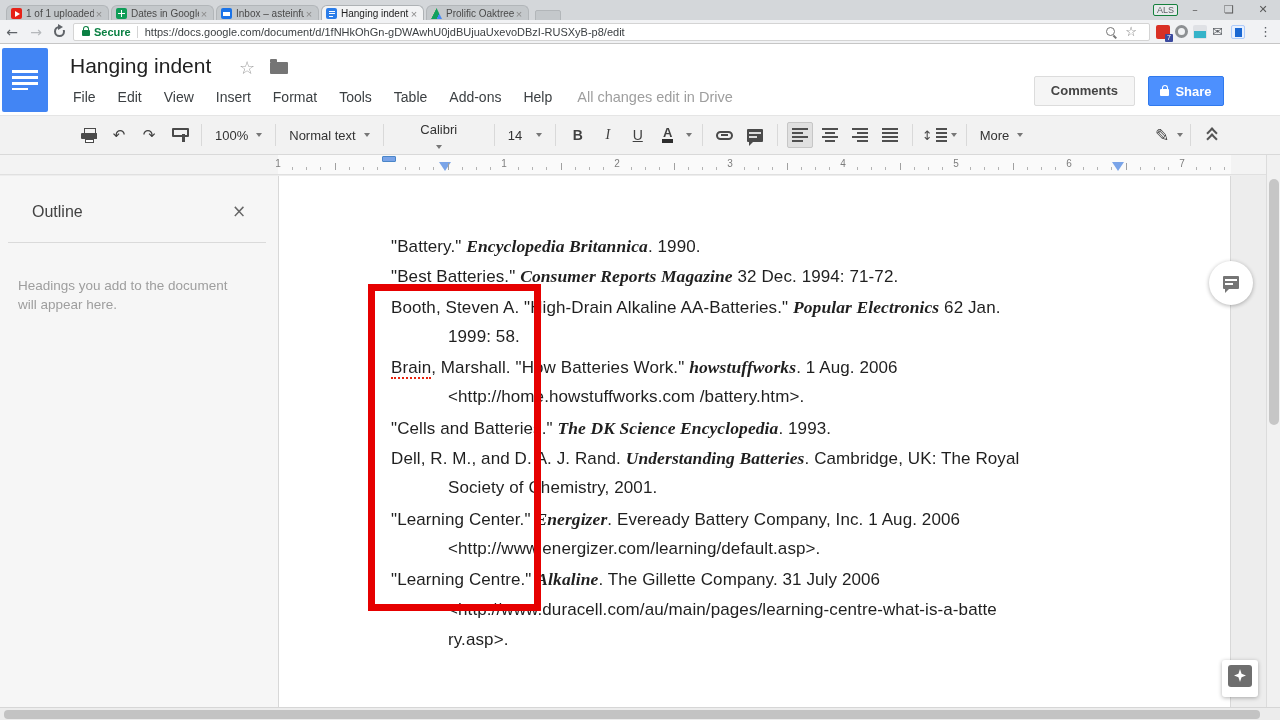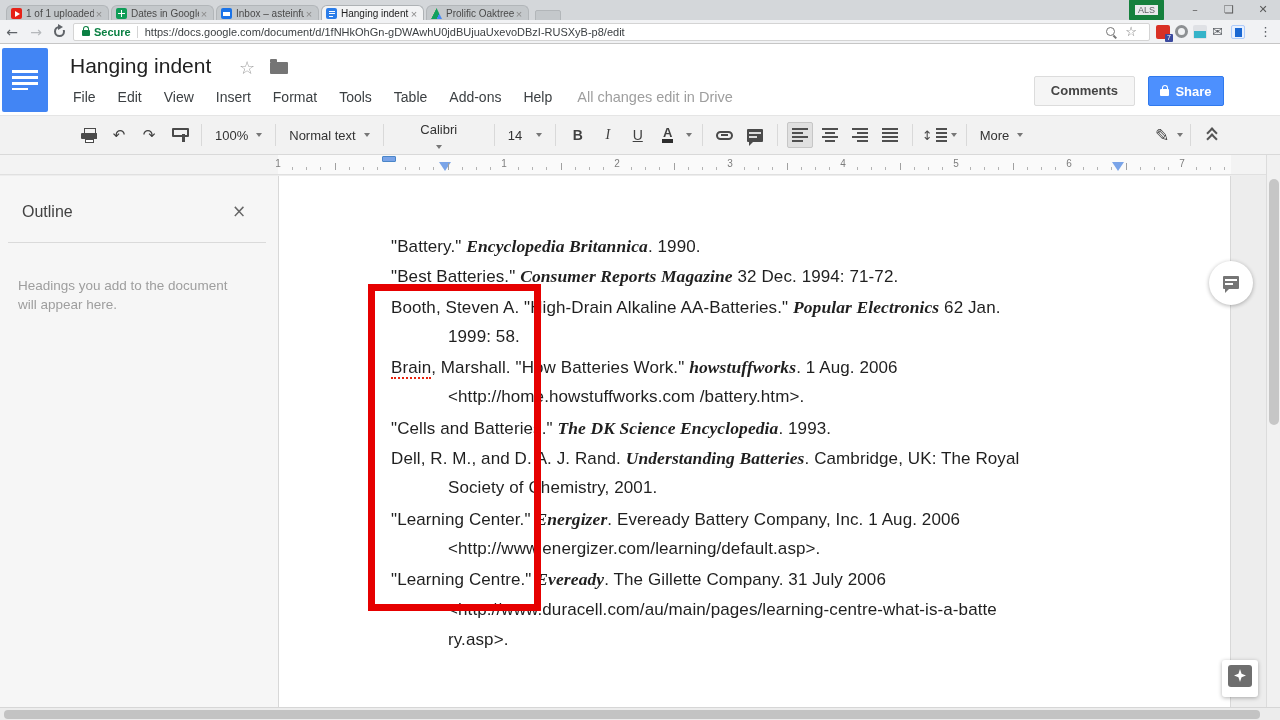--- a/index.html
+++ b/index.html
@@ -25,21 +25,21 @@
   .fav-inbox::after { content:""; position:absolute; left:2px; top:4px; width:7px; height:4px; background:#fff; }
   .fav-docs { background:#2b7de9; }
   .fav-docs::after { content:""; position:absolute; left:2.5px; top:2.5px; width:6px; height:6px; background:
       linear-gradient(#fff,#fff) 0 0/6px 1px no-repeat,
       linear-gradient(#fff,#fff) 0 2.5px/6px 1px no-repeat,
       linear-gradient(#fff,#fff) 0 5px/4px 1px no-repeat; }
   .fav-drive { background:transparent; }
   .fav-drive::after { content:""; position:absolute; inset:0; clip-path:polygon(50% 0,100% 100%,0 100%); background:linear-gradient(115deg,#ffcf48 33%,#12a05f 33% 66%,#4688f4 66%); }
   .newtab-btn { width:26px; height:13px; margin-left:4px; background:#c4c8cb; border:1px solid #b2b6b9; border-radius:2px; align-self:center; margin-top:6px; }
   .win-controls { position:absolute; right:0; top:0; height:20px; display:flex; align-items:center; gap:0; }
-  .profile-label { font-size:9px; color:#5f6368; border:6px solid #15803d; border-radius:2px; padding:0 3px; margin-right:14px; background:#e8eaec; }
+  .profile-label { font-size:9px; color:#5f6368; border:1px solid #15803d; border-radius:2px; padding:0 3px; background:#e8eaec; }
   .win-btn { width:34px; text-align:center; font-size:11px; color:#5a5a5a; line-height:20px; font-family:"DejaVu Sans", sans-serif; }
 
   .urlbar { position:absolute; left:0; top:20px; width:1280px; height:24px; background:#f1f2f4; border-bottom:1px solid #c6c6c6; display:flex; align-items:center; }
   .nav-ic { font-size:14px; color:#5f6368; width:24px; text-align:center; font-family:"DejaVu Sans", sans-serif; }
   .nav-ic.disabled { color:#b5b8bb; }
   .reload-ic { position:relative; width:11px; height:11px; border:2px solid #5f6368; border-radius:50%; margin:0 8px 0 6px; }
   .reload-ic::before { content:""; position:absolute; top:-3px; right:-2px; width:6px; height:5px; background:#f1f2f4; }
   .reload-ic::after { content:""; position:absolute; top:-4px; right:-3px; border:3.5px solid transparent; border-left:5px solid #5f6368; }
   .omnibox { flex:1; height:18px; margin-right:6px; background:#fff; border:1px solid #d4d4d4; border-radius:2px; display:flex; align-items:center; padding:0 6px; }
   .lock-green { position:relative; width:8px; height:6px; background:#0b8043; border-radius:1px; margin:3px 4px 0 2px; }
@@ -127,21 +127,21 @@
   .tick { position:absolute; bottom:4px; width:1px; height:3px; background:#b3b3b3; }
   .tick.mid { bottom:4px; height:7px; background:#a0a0a0; }
   .ruler-num { position:absolute; top:3px; transform:translateX(-50%); font-size:10px; color:#7d7d7d; }
   .ind-rect { position:absolute; left:104px; top:1px; width:14px; height:6px; background:#7aa4e8; border:1px solid #4a86c8; border-radius:1px; }
   .ind-tri { position:absolute; top:7px; width:0; height:0; border-left:6px solid transparent; border-right:6px solid transparent; border-top:9px solid #7aa4e8; }
   .ind-tri.left { left:161px; }
   .ind-tri.right { left:834px; }
 
   
   .sidebar { position:absolute; left:0; top:176px; width:278px; height:531px; background:#f6f6f6; }
-  .outline-title { position:absolute; left:22px; top:27px; font-size:16px; color:#424242; }
+  .outline-title { position:absolute; left:32px; top:27px; font-size:16px; color:#424242; }
   .outline-close { position:absolute; left:232px; top:25px; font-size:17px; color:#666; font-family:"DejaVu Sans", sans-serif; }
   .outline-divider { position:absolute; left:8px; top:66px; width:258px; height:1px; background:#dadada; }
   .outline-empty { position:absolute; left:18px; top:100px; width:210px; font-size:13.5px; line-height:19px; color:#9e9e9e; }
 
   
   .canvas { position:absolute; left:278px; top:176px; width:988px; height:531px; background:#ededed; }
   .page { position:absolute; left:0; top:0; width:953px; height:531px; background:#fff; border-left:1px solid #d8d8d8; border-right:1px solid #d8d8d8; }
   .bib { position:absolute; left:112px; top:55px; font-size:17px; letter-spacing:0.1px; color:#1f1f1f; }
   .doc-line { height:30.3px; line-height:30.3px; white-space:nowrap; }
   .doc-line.indent { padding-left:57px; }
@@ -427,21 +427,21 @@
           <div class="doc-line"><span>"Best Batteries." </span><i>Consumer Reports Magazine</i><span> 32 Dec. 1994: 71-72.</span></div>
           <div class="doc-line"><span>Booth, Steven A. "High-Drain Alkaline AA-Batteries." </span><i>Popular Electronics</i><span> 62 Jan.</span></div>
           <div class="doc-line indent"><span>1999: 58.</span></div>
           <div class="doc-line"><span class="misspelled">Brain</span><span>, Marshall. "How Batteries Work." </span><i>howstuffworks</i><span>. 1 Aug. 2006</span></div>
           <div class="doc-line indent"><span>&lt;http://home.howstuffworks.com /battery.htm&gt;.</span></div>
           <div class="doc-line"><span>"Cells and Batteries." </span><i>The DK Science Encyclopedia</i><span>. 1993.</span></div>
           <div class="doc-line"><span>Dell, R. M., and D. A. J. Rand. </span><i>Understanding Batteries</i><span>. Cambridge, UK: The Royal</span></div>
           <div class="doc-line indent"><span>Society of Chemistry, 2001.</span></div>
           <div class="doc-line"><span>"Learning Center." </span><i>Energizer</i><span>. Eveready Battery Company, Inc. 1 Aug. 2006</span></div>
           <div class="doc-line indent"><span>&lt;http://www.energizer.com/learning/default.asp&gt;.</span></div>
-          <div class="doc-line"><span>"Learning Centre." </span><i>Eveready</i><span>. The Gillette Company. 31 July 2006</span></div>
+          <div class="doc-line"><span>"Learning Centre." </span><i>Alkaline</i><span>. The Gillette Company. 31 July 2006</span></div>
           <div class="doc-line indent"><span>&lt;http://www.duracell.com/au/main/pages/learning-centre-what-is-a-batte</span></div>
           <div class="doc-line indent"><span>ry.asp&gt;.</span></div>
         </div>
     </div>
     <div class="red-box"></div>
     <div class="comment-bubble-btn">
       <span class="icon-comment"></span>
     </div>
   </div>
 

